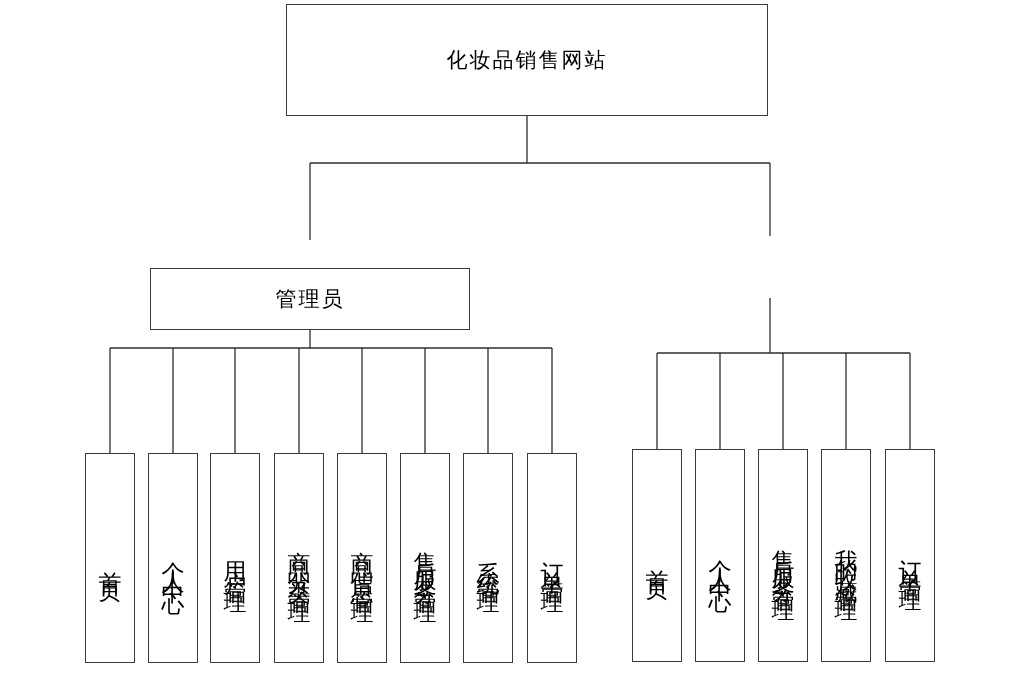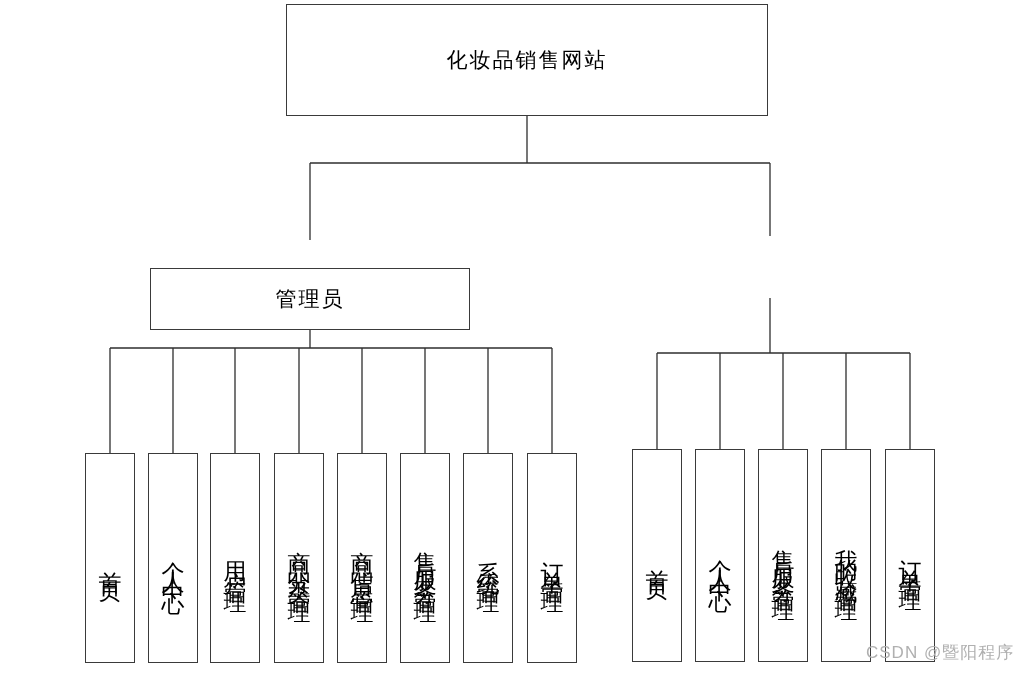--- a/index.html
+++ b/index.html
@@ -116,15 +116,14 @@
   <div class="box leaf" style="left:758px; top:449px; width:50px; height:213px;">
     <span>售后服务管理</span>
   </div>
   <div class="box leaf" style="left:821px; top:449px; width:50px; height:213px;">
     <span>我的收藏管理</span>
   </div>
   <div class="box leaf" style="left:885px; top:449px; width:50px; height:213px;">
     <span>订单管理</span>
   </div>
 
-  <div class="watermark">CSDN @暨阳程序</div>
 
 </div>
 
 </body></html>

